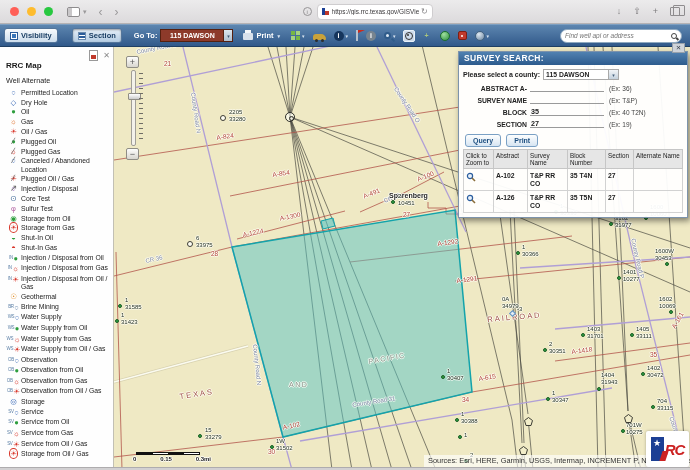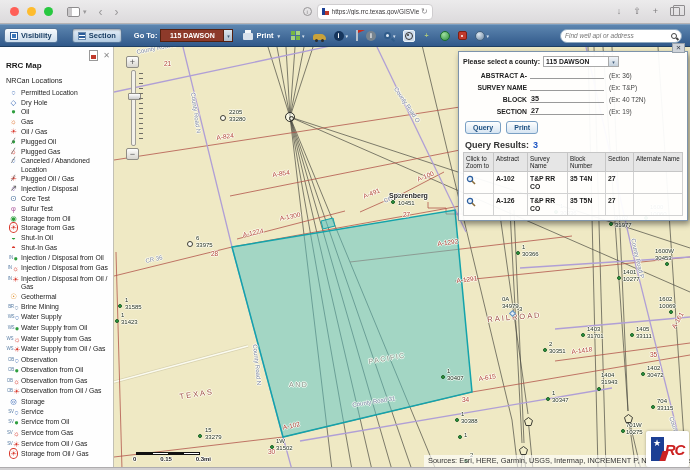--- a/index.html
+++ b/index.html
@@ -258,21 +258,21 @@
       <span class="shp-magsmall"></span>
     </span>
   </div>
 
   <div class="sidebar">
     <div class="sb-tools">
       <span class="ic-pdf"></span>
       <span class="sb-x">✕</span>
     </div>
     <div class="sb-title">RRC Map</div>
-    <div class="sb-sub">NRCan Locations</div>
+    <div class="sb-sub">Well Alternate</div>
     <div id="leg-list">
         <div class="leg-item">
           <span class="leg-ic" style="color: rgb(58, 106, 184);"><span class="leg-g">○</span></span>
           <span class="leg-lb">Permitted Location</span>
         </div>
         <div class="leg-item">
           <span class="leg-ic" style="color: rgb(58, 106, 184);"><span class="leg-g">◇</span></span>
           <span class="leg-lb">Dry Hole</span>
         </div>
         <div class="leg-item">
@@ -585,20 +585,21 @@
 
     <div class="rrclogo">
       <span class="logoflag">
         <span class="logostar">★</span>
       </span>
       <span class="logotext">RC</span>
     </div>
   </div>
 
   <div class="panel">
+    <div class="p-head">SURVEY SEARCH:</div>
     <div class="p-body">
       <div class="county-row">
         <span class="county-lbl">Please select a county:</span>
         <input class="county-input" readonly="" value="115 DAWSON" style="">
         <span class="county-dd">▾</span>
       </div>
       <div id="p-fields">
           <div class="frow">
             <span class="flab">ABSTRACT A-</span>
             <input class="finput" style="">
@@ -616,23 +617,20 @@
           </div>
           <div class="frow">
             <span class="flab">SECTION</span>
             <input class="finput" value="27" style="">
             <span class="fhint">(Ex: 19)</span>
           </div>
         </div>
       <div class="pbtns">
         <button class="pbtn">Query</button>
         <button class="pbtn">Print</button>
-      </div>
-      <div class="qres">
-        <span>Query Results:</span><b>3</b>
       </div>
       <table class="res">
         <thead>
             <tr id="res-head">
               <th>Click to Zoom to</th>
               <th>Abstract</th>
               <th>Survey Name</th>
               <th>Block Number</th>
               <th>Section</th>
               <th>Alternate Name</th>

